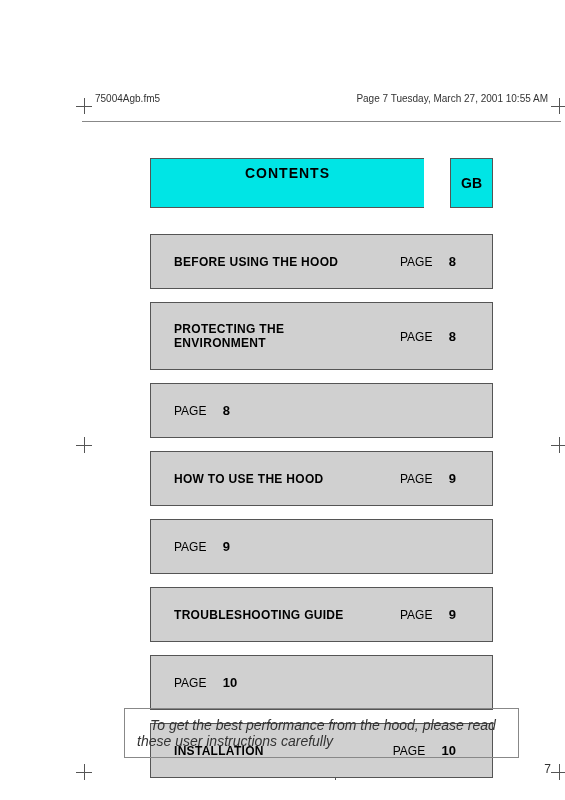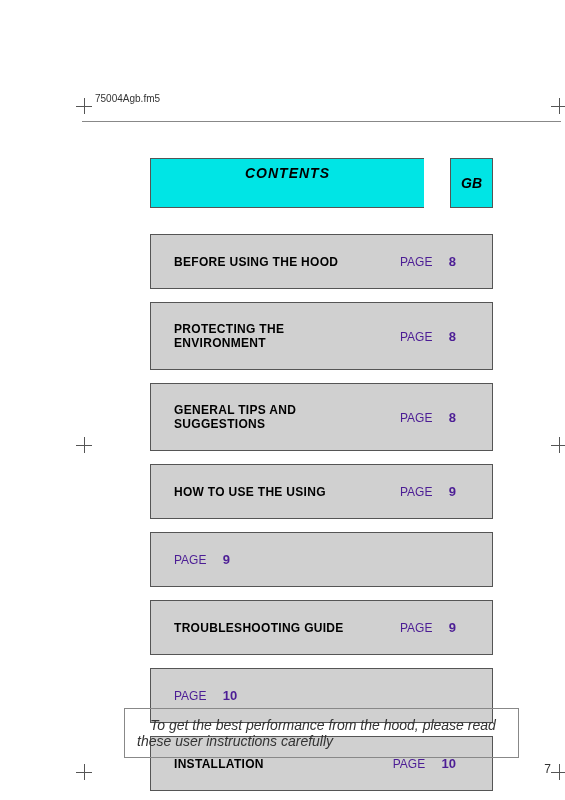--- a/index.html
+++ b/index.html
@@ -72,21 +72,20 @@
       top: 80px;
       left: 72px;
       right: 72px;
     }
 
     
     .contents-header {
       display: flex;
       align-items: stretch;
       margin-bottom: 6px;
-      font-style: italic;
     }
     .contents-title {
       background: #00e5e5;
       flex: 1;
       padding: 6px 10px;
       font-weight: 900;
       font-size: 14px;
       letter-spacing: 1px;
       color: #000;
       text-align: center;
@@ -117,21 +116,21 @@
       flex: 1;
       padding: 6px 10px;
       font-weight: 900;
       font-size: 12px;
       color: #000;
       letter-spacing: 0.3px;
     }
     .toc-page {
       padding: 6px 10px;
       font-size: 12px;
-      color: #4c1d95;
+      color: #000000;
       white-space: nowrap;
       font-weight: 400;
     }
     .toc-page .page-num {
       font-weight: 900;
       font-size: 13px;
     }
 
     
     .footer-note {
@@ -155,20 +154,21 @@
       color: #333;
     }
   </style>
 </head>
 <body>
 
 <div class="page-container">
 
   <div class="header-bar">
     <span>75004Agb.fm5</span>
+    <span>Page 7  Tuesday, March 27, 2001  10:55 AM</span>
   </div>
 
   <div class="crosshair crosshair-tl"></div>
   <div class="crosshair crosshair-tr"></div>
   <div class="crosshair crosshair-ml"></div>
   <div class="crosshair crosshair-mr"></div>
   <div class="crosshair crosshair-bl"></div>
   <div class="crosshair crosshair-bm"></div>
   <div class="crosshair crosshair-br"></div>
 
@@ -182,25 +182,24 @@
     <div id="toc-rows">
         <div class="toc-row">
           <span class="toc-label">BEFORE USING THE HOOD</span>
           <span class="toc-page">PAGE <span class="page-num">8</span></span>
         </div>
         <div class="toc-row">
           <span class="toc-label">PROTECTING THE ENVIRONMENT</span>
           <span class="toc-page">PAGE <span class="page-num">8</span></span>
         </div>
         <div class="toc-row">
-          <span class="toc-label">GENERAL TIPS AND SUGGESTIONS</span>
           <span class="toc-page">PAGE <span class="page-num">8</span></span>
         </div>
         <div class="toc-row">
-          <span class="toc-label">HOW TO USE THE USING</span>
+          <span class="toc-label">HOW TO USE THE HOOD</span>
           <span class="toc-page">PAGE <span class="page-num">9</span></span>
         </div>
         <div class="toc-row">
           <span class="toc-page">PAGE <span class="page-num">9</span></span>
         </div>
         <div class="toc-row">
           <span class="toc-label">TROUBLESHOOTING GUIDE</span>
           <span class="toc-page">PAGE <span class="page-num">9</span></span>
         </div>
         <div class="toc-row">

